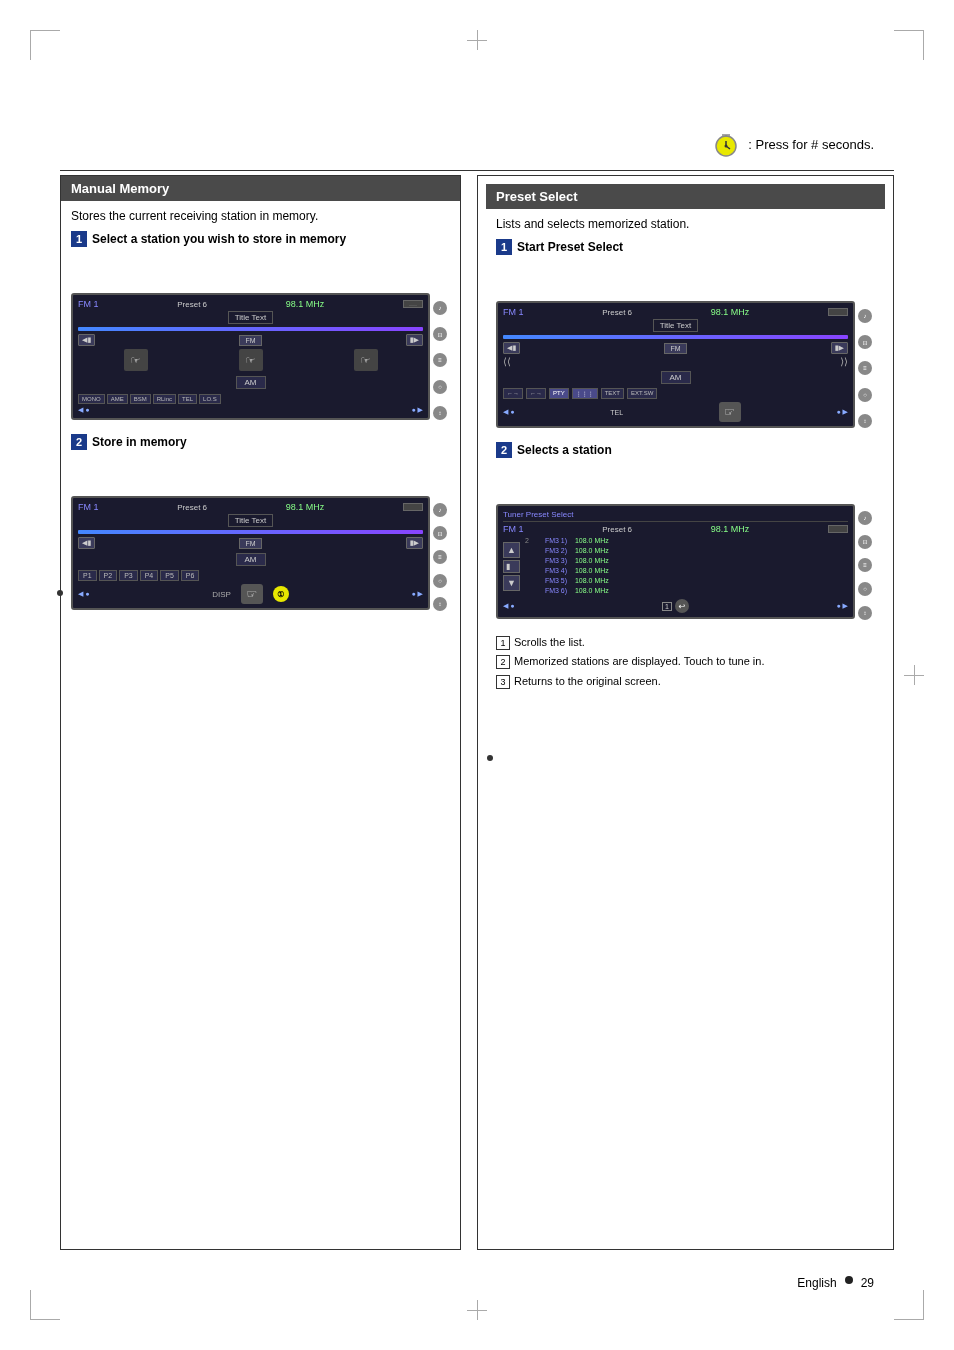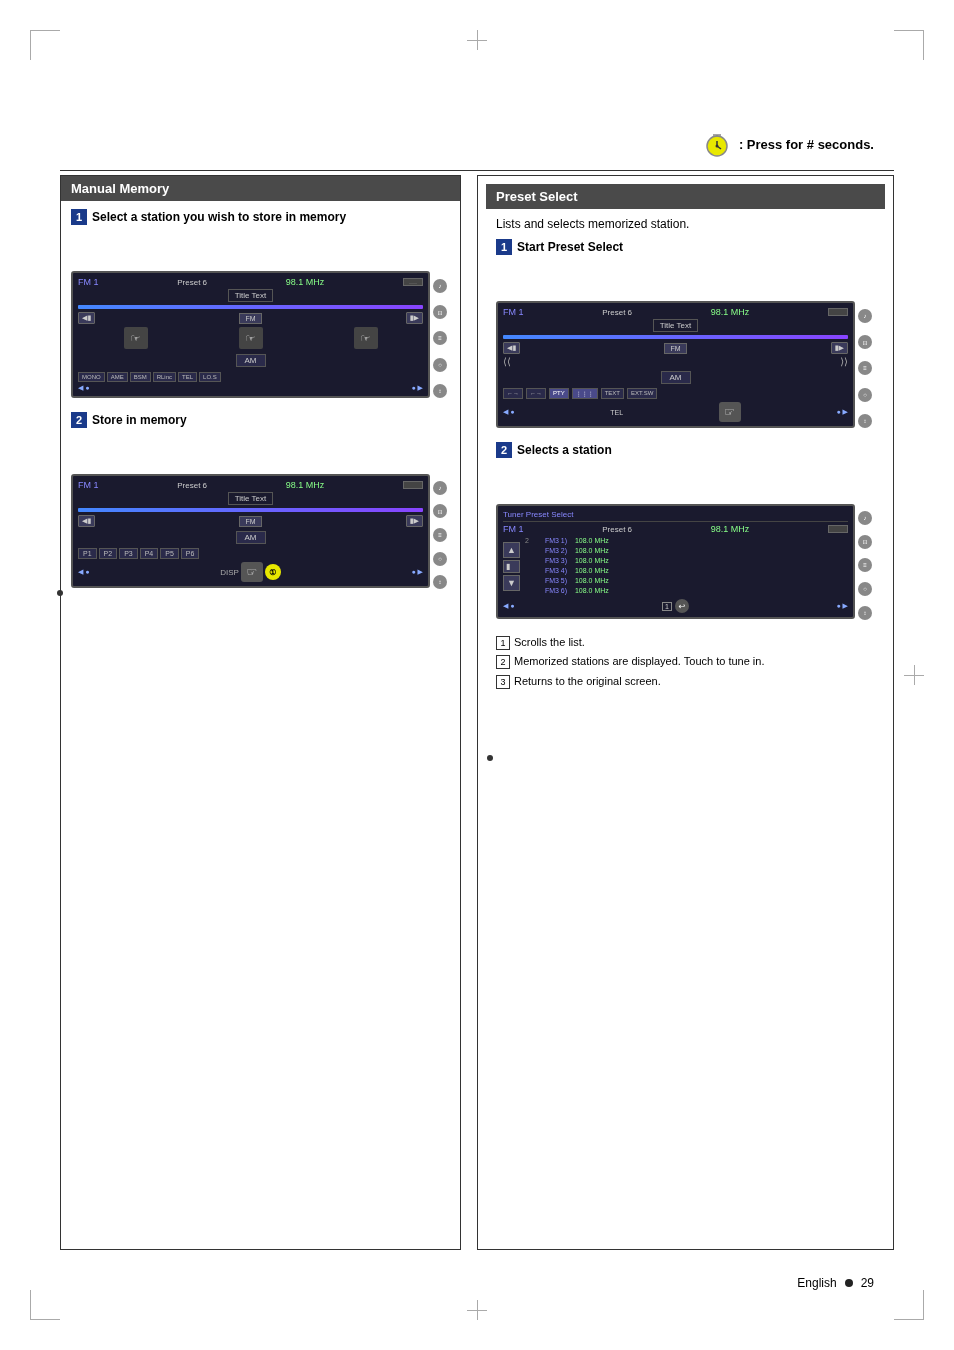--- a/index.html
+++ b/index.html
@@ -119,21 +119,21 @@
       display: flex;
       align-items: center;
       gap: 8px;
     }
     .timer-icon {
       width: 28px;
       height: 28px;
     }
     .press-text {
       font-size: 13px;
-      font-weight: bold;
+      font-weight: normal;
     }
 
     
     .h-divider {
       position: absolute;
       top: 170px;
       left: 60px;
       right: 60px;
       height: 1px;
       background: #333;
@@ -422,21 +422,21 @@
       text-align: center;
     }
 
     
     .page-footer {
       position: absolute;
       bottom: 60px;
       right: 80px;
       font-size: 12px;
       display: flex;
-      align-items: center;
+      align-items: flex-start;
       gap: 8px;
     }
 
     .footer-dot {
       width: 8px;
       height: 8px;
       background: #222;
       border-radius: 50%;
       display: inline-block;
     }
@@ -468,20 +468,21 @@
 
 <div class="h-divider"></div>
 
 <div class="main-content">
 
   <div class="left-panel">
     <div class="panel-header">
       <span>Manual Memory</span>
     </div>
     <div class="panel-body">
+      <div class="panel-subtitle">Stores the current receiving station in memory.</div>
 
       <div class="step-label">
         <span class="step-badge">1</span>
         <span>Select a station you wish to store in memory</span>
       </div>
 
       <div class="tuner-wrapper">
         <div style="flex:1;">
           <div class="tuner-screen">
             <div class="tuner-top-row">
@@ -568,21 +569,21 @@
                 <div class="tuner-pset-btn">P2</div>
                 <div class="tuner-pset-btn">P3</div>
                 <div class="tuner-pset-btn">P4</div>
                 <div class="tuner-pset-btn">P5</div>
                 <div class="tuner-pset-btn">P6</div>
               </div>
             </div>
             <div style="display:flex;justify-content:space-between;margin-top:3px;align-items:center;">
               <div style="color:#88aaff;font-size:7px;">◀ ●</div>
 
-              <div style="display:flex;align-items:center;gap:2px;">
+              <div style="display:flex;align-items:center;gap:10px;">
                 <div style="font-size:8px;color:#aaa;">DISP</div>
                 <div style="width:22px;height:20px;background:#555;border-radius:3px;display:flex;align-items:center;justify-content:center;font-size:12px;">☞</div>
 
                 <div style="background:#e8e800;color:#000;font-size:8px;font-weight:bold;border-radius:50%;width:16px;height:16px;display:flex;align-items:center;justify-content:center;">①</div>
               </div>
               <div style="color:#88aaff;font-size:7px;">● ▶</div>
             </div>
           </div>
         </div>
 

